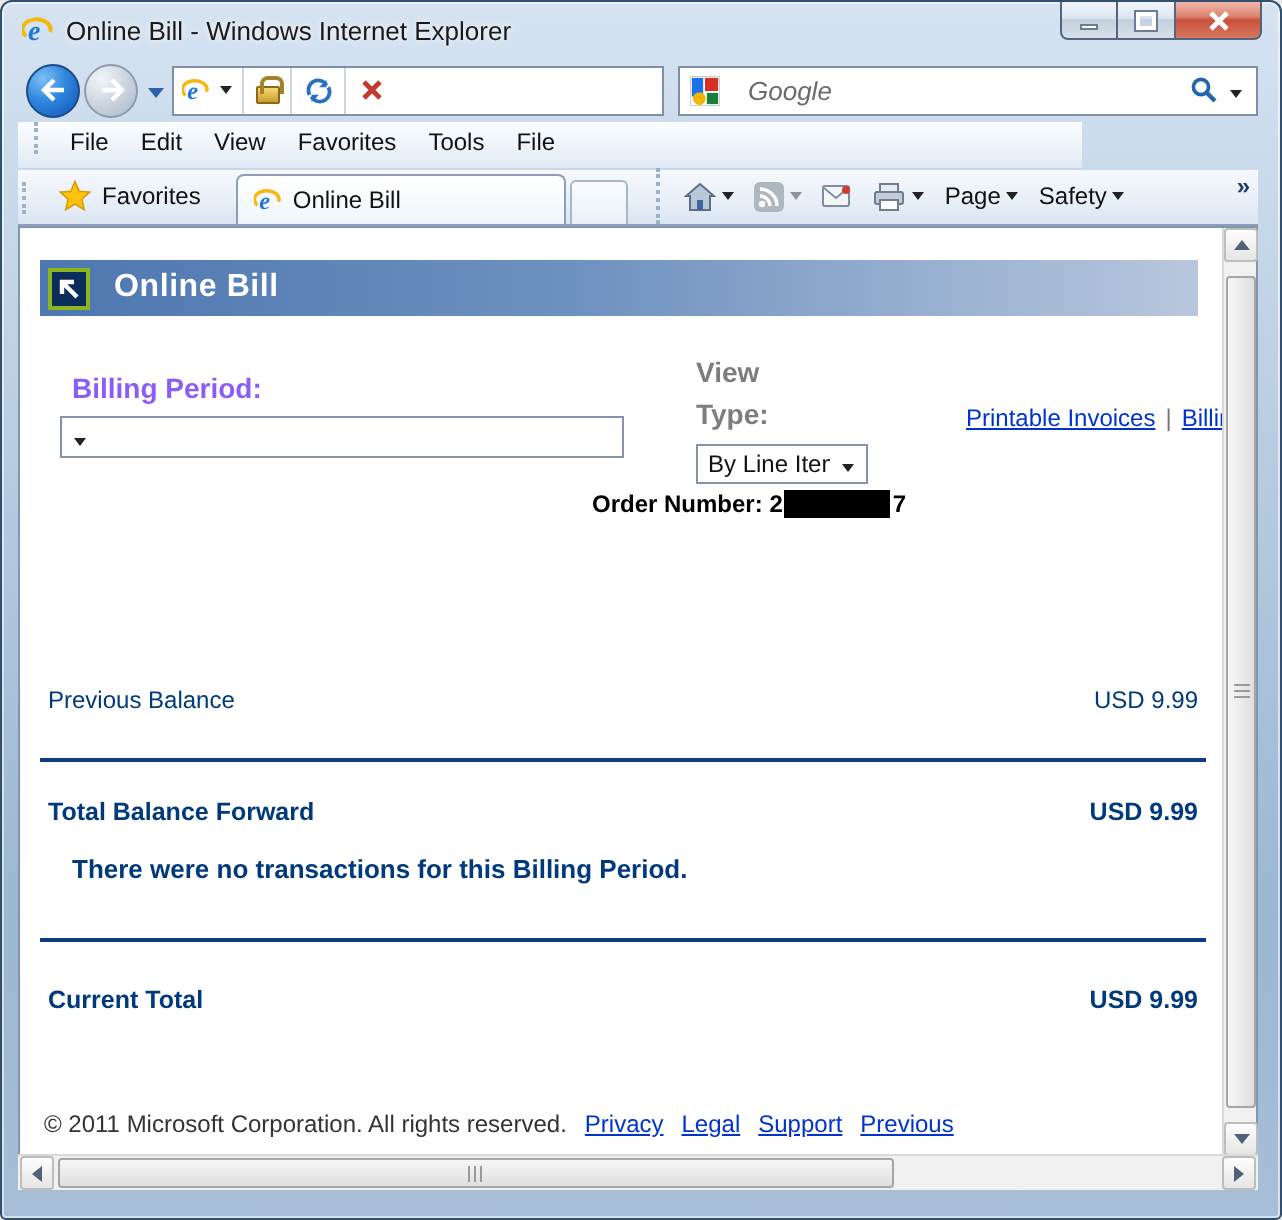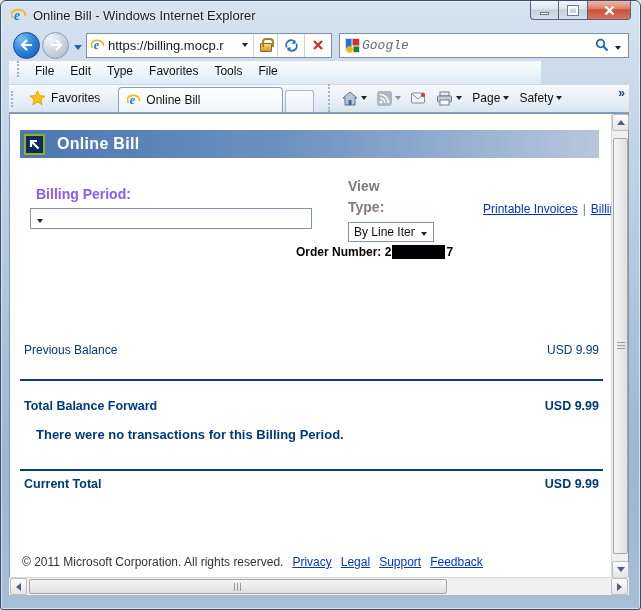--- a/index.html
+++ b/index.html
@@ -32,21 +32,21 @@
   .tri-down.small { border-left-width:3px; border-right-width:3px; border-top-width:4px; border-top-color:#222; }
   .addr-group { display:flex; align-items:center; height:25px; width:246px; background:#fff; border:1px solid #7f90a6; }
   .addr-url { flex:1; font-size:13px; color:#1a1a1a; padding:0 3px; white-space:nowrap; overflow:hidden; }
   .addr-dd { padding:0 5px; align-self:stretch; display:flex; align-items:center; }
   .seg { align-self:stretch; display:flex; align-items:center; justify-content:center; border-left:1px solid #cdd6e0; }
   .seg.lock-seg { width:24px; }
   .seg.btn-seg { width:27px; }
   .lock-body { position:relative; width:12px; height:9px; background:linear-gradient(180deg,#f5d877,#c99f2e); border:1px solid #8a6a14; border-radius:1px; margin-top:5px; }
   .lock-body::before { content:""; position:absolute; left:1px; top:-6px; width:8px; height:7px; border:2px solid #a5832a; border-bottom:none; border-radius:4px 4px 0 0; }
   .search-group { display:flex; align-items:center; height:25px; flex:1; margin-left:7px; background:#fff; border:1px solid #7f90a6; padding:0 5px; }
-  .search-input { flex:1; border:none; outline:none; font-size:13px; font-family:Liberation Mono, monospace; color:#222; margin-left:2px; }
+  .search-input { flex:1; border:none; outline:none; font-size:13px; font-family:Liberation Sans, sans-serif; color:#222; margin-left:14px; }
   .search-input::placeholder { font-style:italic; color:#6b6b6b; opacity:1; }
   .search-dd { margin-left:6px; margin-right:2px; }
   
   .menubar { position:absolute; top:60px; left:8px; width:532px; height:24px; display:flex; align-items:flex-start;
              background:linear-gradient(180deg,#fbfdfe 0%,#eef4fa 50%,#dfe9f4 100%); border-bottom:1px solid #c8d6e5; padding-left:6px; }
   .grip { width:4px; height:16px; border-left:2px dotted #9fb2c6; margin:0 6px 0 2px; }
   .menu-item { font-size:12px; color:#111; padding:3px 8px; cursor:default; }
   
   .favbar { position:absolute; top:84px; left:8px; width:620px; height:28px; display:flex; align-items:flex-end;
             background:linear-gradient(180deg,#f6f9fd 0%,#e7eef7 60%,#d9e5f1 100%); border-bottom:1px solid #8ba0b8; }
@@ -78,21 +78,21 @@
   .redact { display:inline-block; width:53px; height:14px; background:#000; margin:0 1px; }
   .tbl-head { position:absolute; top:211px; left:10px; right:8px; height:16px; display:flex; align-items:center; justify-content:space-between;
               padding:0 4px; border-top:1px solid #27508d;
               background:linear-gradient(180deg,#7e9fcd 0%,#5d83b8 45%,#40659b 100%); }
   .tbl-head span { color:#fff; font-size:12px; font-weight:bold; }
   .tbl-row { position:absolute; left:10px; right:8px; display:flex; justify-content:space-between; padding:0 4px; font-size:12px; color:#003a7c; }
   .row-prev { top:229px; }
   .divider { position:absolute; left:10px; right:8px; border-top:2px solid #0d3d80; }
   .div1 { top:265px; } .div2 { top:355px; }
   .bold-row { position:absolute; left:10px; right:8px; display:flex; justify-content:space-between; padding:0 4px; font-size:12.5px; font-weight:bold; color:#003a7c;margin-top:11px; }
-  .row-tbf { top:274px; } .row-cur { top:352px;justify-content:space-between; }
+  .row-tbf { top:274px; } .row-cur { top:368px;justify-content:space-between; }
   .notrans { position:absolute; top:313px; left:26px; font-size:13px; font-weight:bold; color:#003a7c; }
   .pfooter { position:absolute; top:441px; left:12px; right:8px; font-size:12px; color:#333; white-space:nowrap; }
   .pfooter a { color:#0033cc; text-decoration:underline; margin-left:9px; }
   
   .vscroll { width:17px; background:#f0f0f0; border-left:1px solid #d9d9d9; position:relative; }
   .sbtn { position:absolute; left:0; width:17px; height:17px; background:linear-gradient(180deg,#fdfdfd,#e5e5e5); border:1px solid #bdbdbd; border-radius:2px; display:flex; align-items:center; justify-content:center; }
   .vscroll .up { top:0; } .vscroll .down { bottom:0; }
   .tri-up-s { width:0; height:0; border-left:4px solid transparent; border-right:4px solid transparent; border-bottom:5px solid #50617a; }
   .tri-down-s { width:0; height:0; border-left:4px solid transparent; border-right:4px solid transparent; border-top:5px solid #50617a; }
   .tri-left-s { width:0; height:0; border-top:4px solid transparent; border-bottom:4px solid transparent; border-right:5px solid #50617a; }
@@ -154,21 +154,20 @@
       </span>
     </div>
     <span class="nav-dd"><span class="tri-down"></span></span>
     <div class="addr-group">
       <span class="ico" style="margin-left:4px">
         <svg width="14" height="14" viewBox="0 0 16 16">
           <path d="M2 11 A7 5 0 1 1 14 9" fill="none" stroke="#f5b80e" stroke-width="2"></path>
           <text x="3" y="13" font-size="14" font-weight="bold" font-style="italic" fill="#1e78d7" font-family="Liberation Serif, serif">e</text>
         </svg>
       </span>
-      <span class="addr-url">https://billing.mocp.r</span>
       <span class="addr-dd">
           <span class="tri-down small"></span>
         </span>
       <span class="seg lock-seg">
           <span class="lock-body"></span>
         </span>
       <span class="seg btn-seg">
         <span class="ico">
           <svg width="15" height="15" viewBox="0 0 16 16">
             <path d="M3 10 A5 5 0 0 1 12 5" fill="none" stroke="#2b6fc4" stroke-width="2"></path>
@@ -204,21 +203,21 @@
           </svg>
       </span>
       <span class="search-dd"><span class="tri-down small"></span></span>
     </div>
   </div>
 
   <div class="menubar">
     <span class="grip"></span>
     <span class="menu-item">File</span>
     <span class="menu-item">Edit</span>
-    <span class="menu-item">Type</span>
+    <span class="menu-item">View</span>
     <span class="menu-item">Favorites</span>
     <span class="menu-item">Tools</span>
     <span class="menu-item">File</span>
   </div>
 
   <div class="favbar">
     <span class="grip" style="align-self:center"></span>
     <div class="fav-btn">
       <span class="ico">
         <svg width="17" height="16" viewBox="0 0 17 16">
@@ -333,21 +332,21 @@
 
       <div class="notrans">There were no transactions for this Billing Period.</div>
 
       <div class="divider div2"></div>
       <div class="bold-row row-cur">
         <span>Current Total</span>
         <span>USD 9.99</span>
       </div>
 
       <div class="pfooter">
-        <span>© 2011 Microsoft Corporation. All rights reserved.</span><a href="#">Privacy</a><a href="#">Legal</a><a href="#">Support</a><a href="#">Feedback</a>
+        <span>© 2011 Microsoft Corporation. All rights reserved.</span><a href="#">Privacy</a><a href="#">Legal</a><a href="#">Support</a><a href="#">Previous</a>
       </div>
     </div>
 
     <div class="vscroll">
       <div class="sbtn up">
           <span class="tri-up-s"></span>
         </div>
       <div class="vthumb">
           <span class="vgrip"></span>
         </div>

